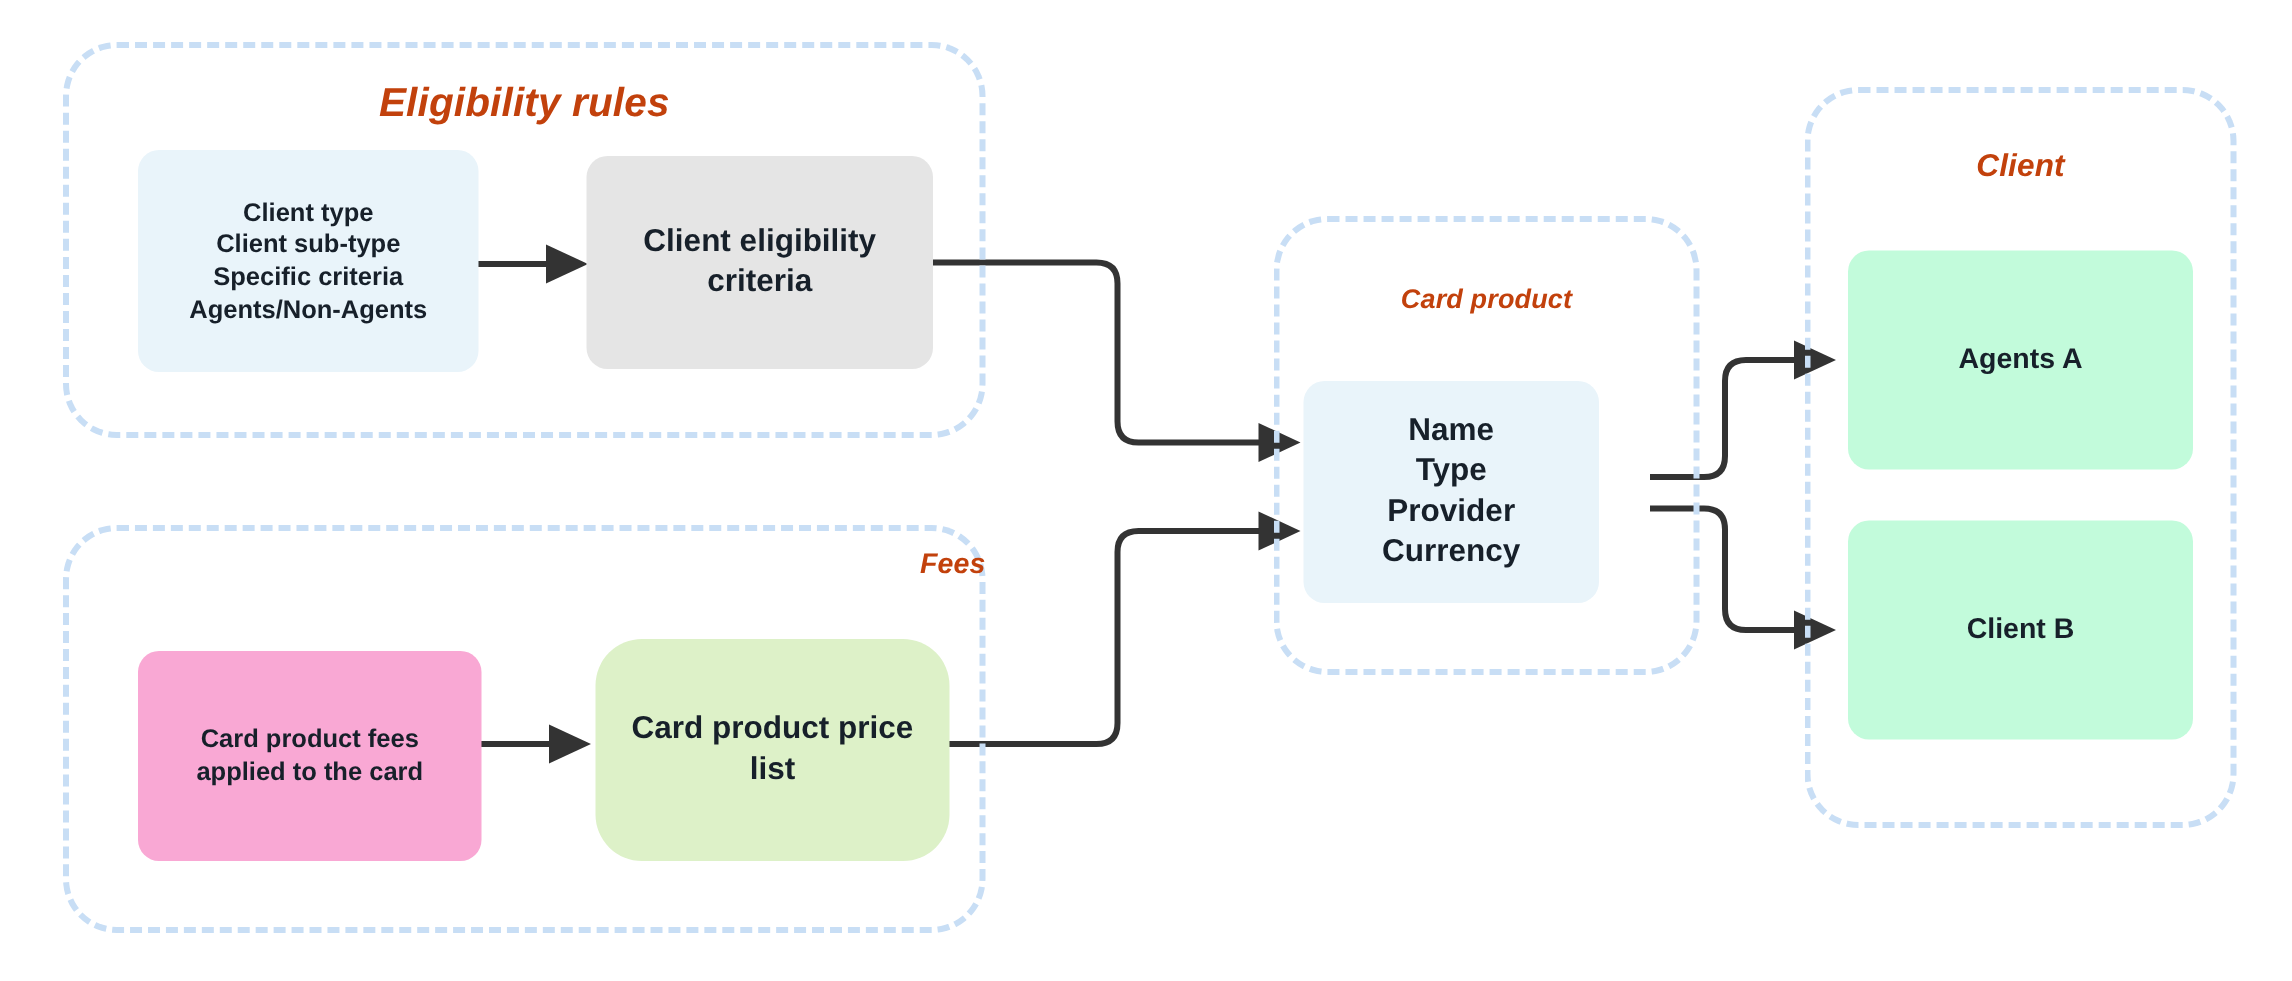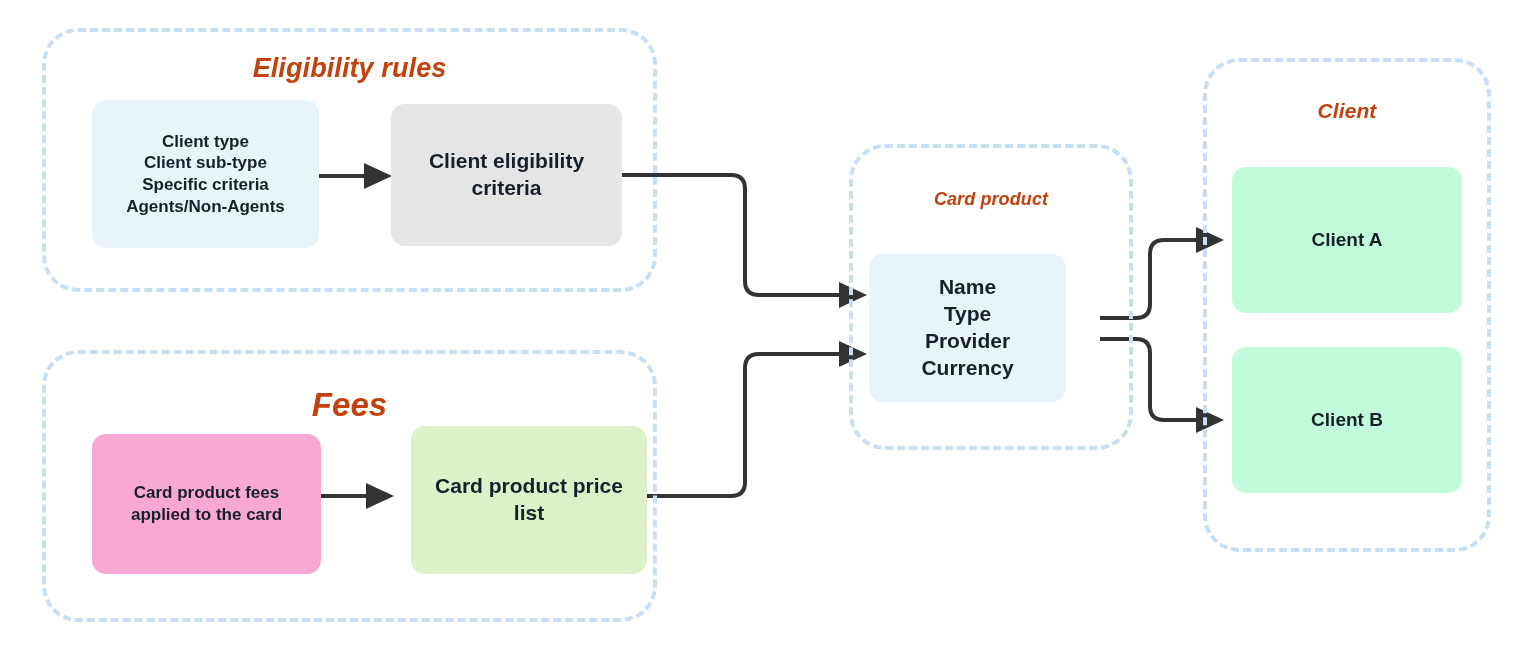--- a/index.html
+++ b/index.html
@@ -138,30 +138,30 @@
 
   <div class="node fill-grey" style="left:391px; top:104px; width:231px; height:142px; font-size:21px;">
     <span class="lines">
       <span>Client eligibility</span>
       <span>criteria</span>
     </span>
   </div>
 
   <div class="group" style="left:42px; top:350px; width:615px; height:272px;">
   </div>
-  <div class="group-title" style="left:42px; top:386px; width:615px; font-size:33px;">Fees</div>
+  <div class="group-title" style="left:42px; top:366px; width:615px; font-size:19px;text-align:right;">Fees</div>
 
   <div class="node fill-blue" style="left:92px; top:434px; width:229px; height:140px; font-size:17px;">
     <span class="lines">
       <span>Card product fees</span>
       <span>applied to the card</span>
     </span>
   </div>
 
-  <div class="node fill-limegreen" style="left:411px; top:426px; width:236px; height:148px; font-size:21px;">
+  <div class="node fill-limegreen" style="left:397px; top:426px; width:236px; height:148px; font-size:21px;border-radius:31px;">
     <span class="lines">
       <span>Card product price</span>
       <span>list</span>
     </span>
   </div>
 
   <div class="group" style="left:849px; top:144px; width:284px; height:306px;">
   </div>
   <div class="group-title" style="left:849px; top:189px; width:284px; font-size:18px;">Card product</div>
 
@@ -173,21 +173,21 @@
       <span>Currency</span>
     </span>
   </div>
 
   <div class="group" style="left:1203px; top:58px; width:288px; height:494px;">
   </div>
   <div class="group-title" style="left:1203px; top:99px; width:288px; font-size:21px;">Client</div>
 
   <div class="node fill-mint" style="left:1232px; top:167px; width:230px; height:146px; font-size:19px;">
     <span class="lines">
-      <span>Client A</span>
+      <span>Agents A</span>
     </span>
   </div>
 
   <div class="node fill-mint" style="left:1232px; top:347px; width:230px; height:146px; font-size:19px;">
     <span class="lines">
       <span>Client B</span>
     </span>
   </div>
 
 </div>

